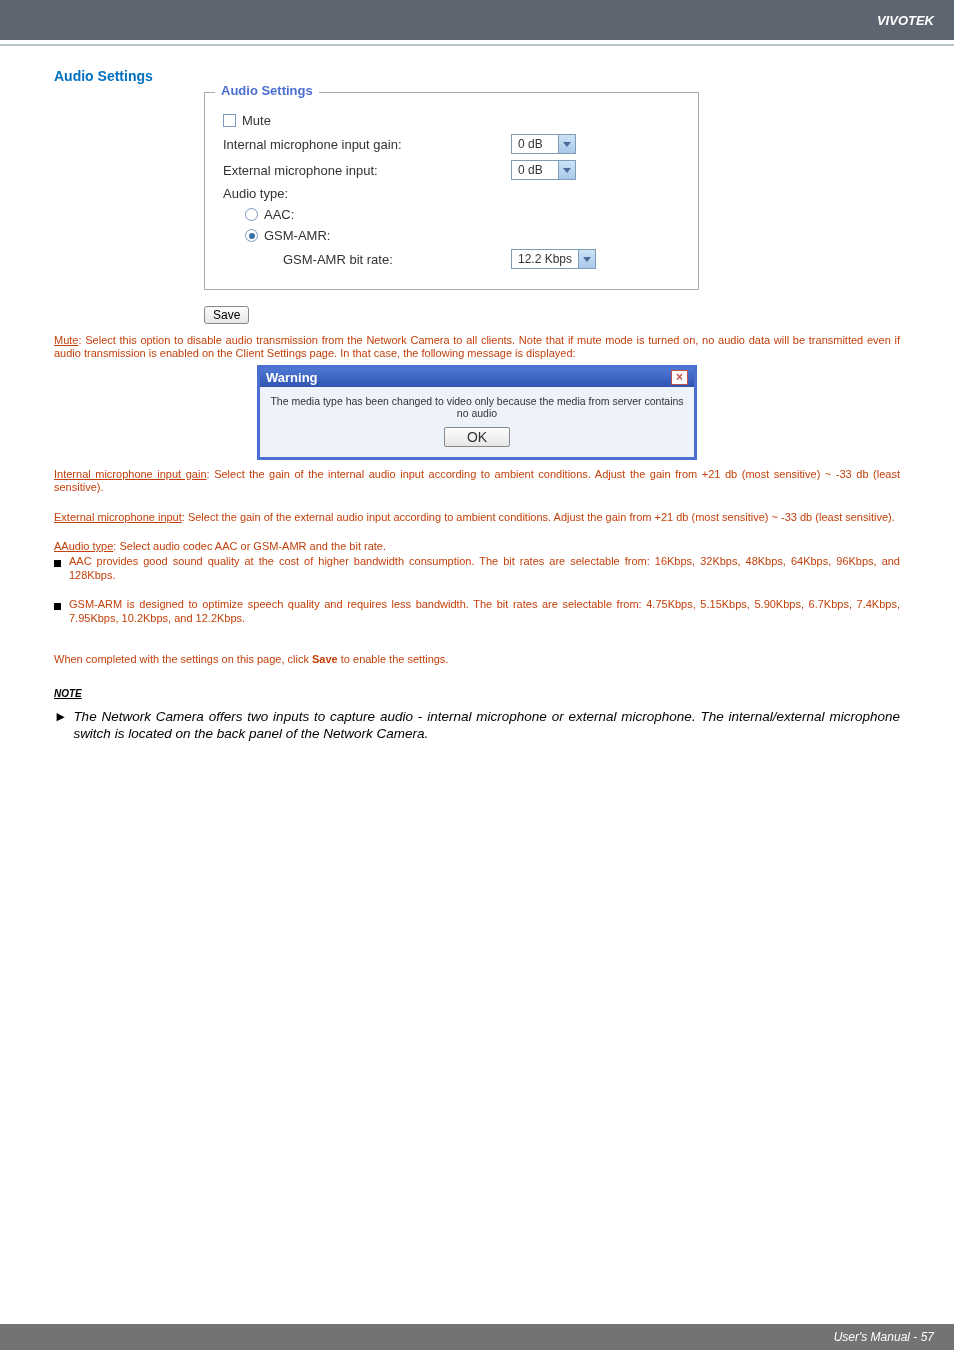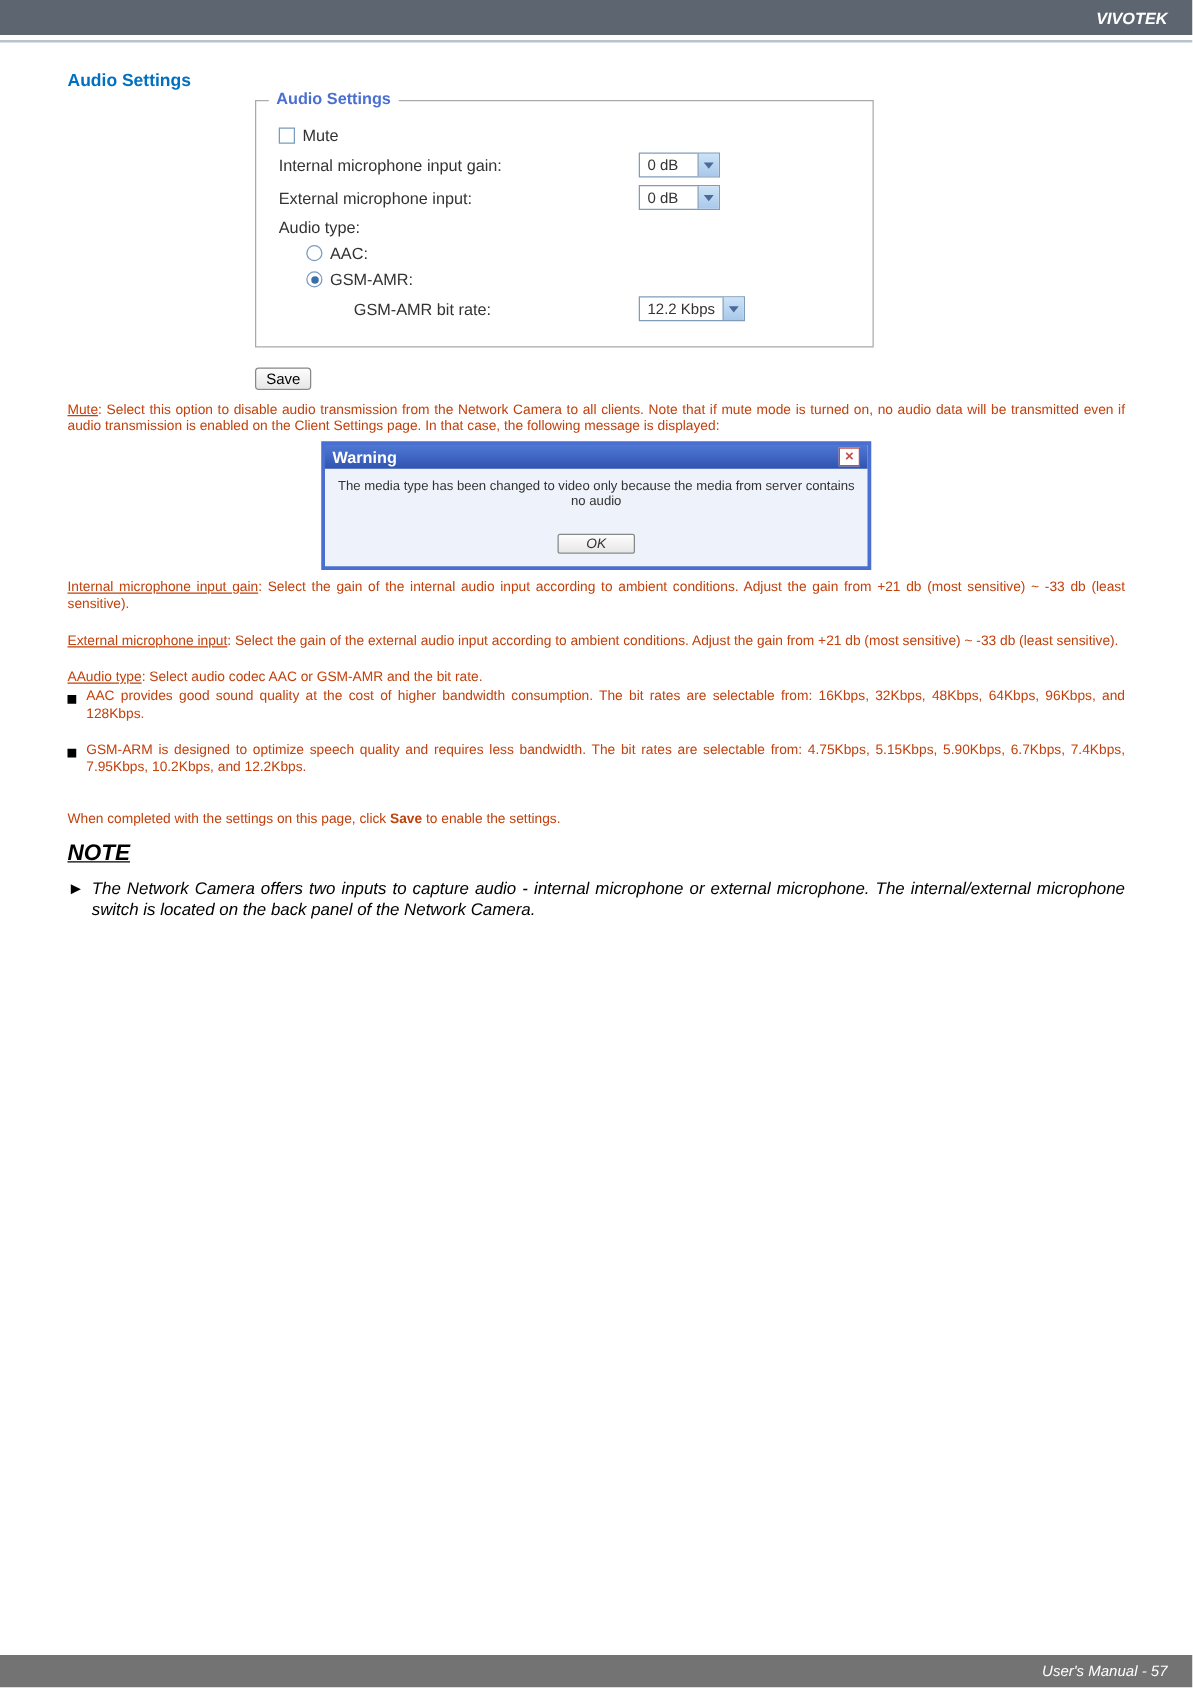--- a/index.html
+++ b/index.html
@@ -5,21 +5,21 @@
   * { box-sizing: border-box; margin: 0; padding: 0; }
   body {
     font-family: Arial, Helvetica, sans-serif;
     background: #fff;
     width: 954px;
     height: 1350px;
     position: relative;
   }
   .header-bar {
     background: #5d6670;
-    height: 28px;
+    height: 40px;
     width: 100%;
     display: flex;
     justify-content: flex-end;
     align-items: center;
     padding-right: 20px;
   }
   .brand {
     color: #fff;
     font-style: italic;
     font-weight: bold;
@@ -173,43 +173,42 @@
   .warning-body {
     padding: 8px 10px 10px 10px;
     font-size: 10.5px;
     color: #333;
     text-align: center;
   }
   .ok-btn {
     display: inline-block;
     border: 1px solid #888;
     background: linear-gradient(#fdfdfd,#e6e6e6);
-    font-size: 11px;
+    font-size: 14px;
     padding: 1px 22px;
-    margin-top: 20px;
+    margin-top: 8px;
     border-radius: 2px;
-    font-style: italic;
   }
   .bullet-row {
     display: flex;
     align-items: flex-start;
     margin-top: 2px;
   }
   .bullet-sq {
     width: 7px; height: 7px;
     background: #000;
     margin: 5px 8px 0 0;
     flex: 0 0 auto;
   }
   .note-hd {
     font-weight: bold;
     font-style: italic;
     text-decoration: underline;
-    font-size: 18px;
-    margin-top: 10px;
+    font-size: 10px;
+    margin-top: 22px;
   }
   .note-row {
     display: flex;
     align-items: flex-start;
     margin-top: 10px;
     font-style: italic;
     font-size: 13.5px;
     text-align: justify;
     line-height: 1.25;
   }

